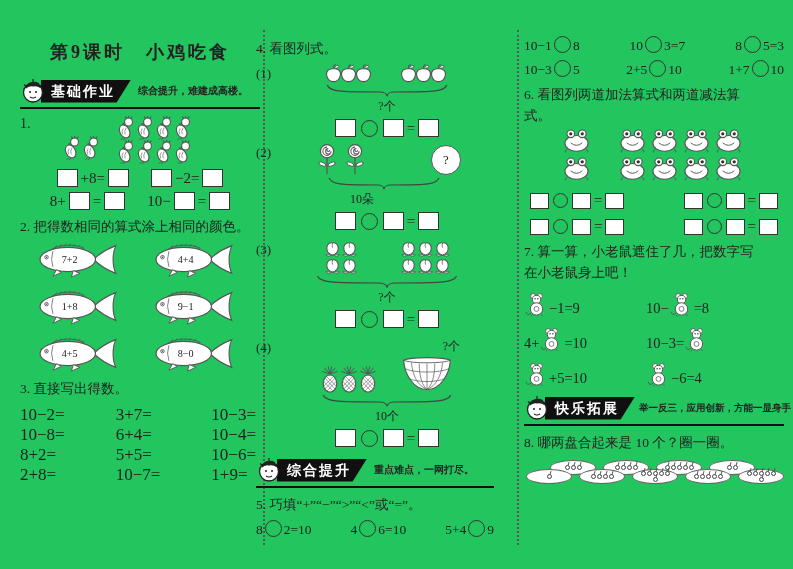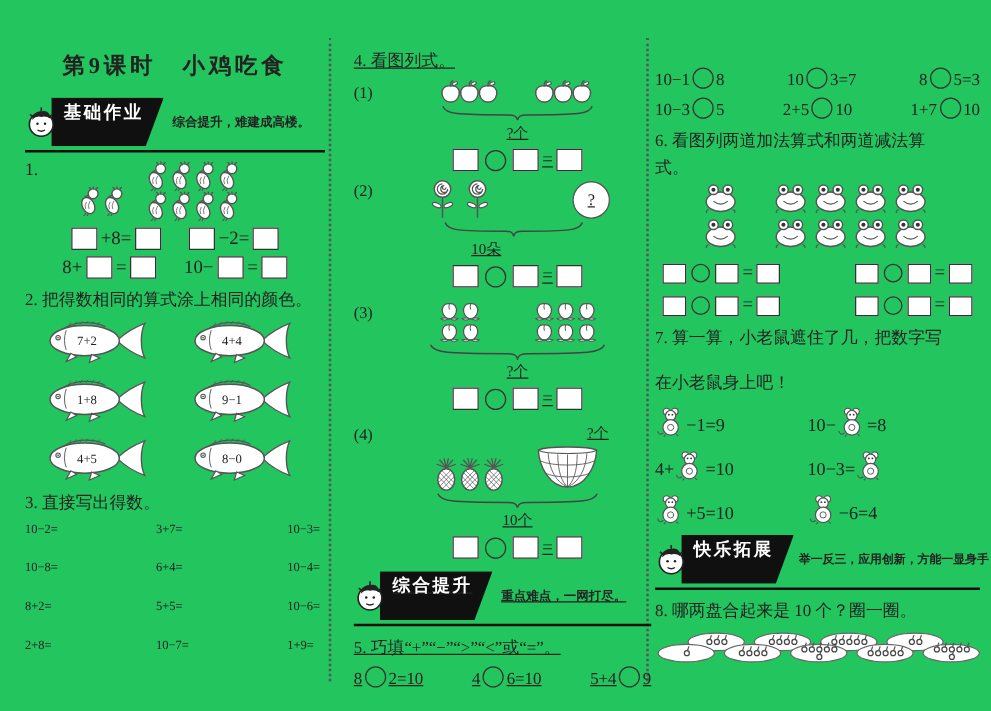--- a/index.html
+++ b/index.html
@@ -2,29 +2,29 @@
 <html><head>
 <meta charset="utf-8">
 <style>
   * { box-sizing: border-box; margin: 0; padding: 0; }
   html,body { width:793px; height:569px; overflow:hidden; background:#fff; }
   .page { position:relative; width:793px; height:569px; background:#22c55e; color:#222;
           font-family:"Liberation Serif","DejaVu Serif",serif; font-size:13.5px; }
   .vsep { position:absolute; top:30px; height:515px; border-left:2px dotted #4e5a58; width:0; }
   .col { position:absolute; top:0; }
   #col1 { left:20px;  width:240px; }
-  #col2 { left:283px; width:238px;text-decoration:underline; }
+  #col2 { left:256px; width:238px; }
   #col3 { left:524px; width:260px; }
 
   .title { margin-top:40px; text-align:center; font-size:18px; font-weight:bold; letter-spacing:3px; }
 
   .badge-row { display:flex; align-items:center; border-bottom:2px solid #111; padding-bottom:3px; }
   .mascot { width:26px; height:26px; flex:0 0 auto; margin-right:-5px; position:relative; z-index:1; }
   .banner { background:#101010; color:#fff; font-weight:bold; font-size:14px; letter-spacing:2px;
-            padding:3px 16px 18px 10px; clip-path:polygon(0 0,100% 0,84% 100%,0 100%); white-space:nowrap; }
+            padding:3px 16px 2px 10px; clip-path:polygon(0 0,100% 0,84% 100%,0 100%); white-space:nowrap; }
   .slogan { font-size:10px; font-weight:bold; margin-left:7px; white-space:nowrap; }
   .slogan.tiny { font-size:9.5px; margin-left:4px; letter-spacing:0; }
 
   .sq  { display:inline-block; width:21px; height:18px; border:1.4px solid #333; background:#fff; }
   .opc { display:inline-block; width:17px; height:17px; border:1.3px solid #333; border-radius:50%; vertical-align:-3px; margin:0 2px; }
   .gapw { display:inline-block; width:16px; }
   .eqs { font-size:15px; }
 
   .ex1 { position:relative; margin-top:7px; }
   .ex1 .num { position:absolute; left:0; top:0; font-size:14px; }
@@ -33,21 +33,21 @@
   .grp-l { display:flex; margin:0 16px 4px 0; }
   .grp-r .crow { display:flex; }
   .eqrow { display:flex; justify-content:center; align-items:center; gap:3px; font-size:15px; margin-top:5px; }
 
   .prompt { margin-top:8px; font-size:13.5px; }
   .fishgrid { display:grid; grid-template-columns:1fr 1fr; gap:10px 6px; margin:5px 0 0 14px; }
   .fish { width:86px; height:37px; }
   .fish text { font-size:11px; fill:#222; font-family:inherit; }
 
   .grid3 { display:grid; grid-template-columns:auto auto auto; justify-content:space-between;
-           row-gap:20px; font-size:10px; margin-top:7px; padding-right:4px; }
+           row-gap:0; font-size:17px; margin-top:7px; padding-right:4px; }
 
   .part { position:relative; padding-left:24px; }
   .plabel { position:absolute; left:0; top:2px; font-size:13px; }
   .fruitrow { display:flex; align-items:flex-end; justify-content:center; }
   .apple { width:17px; height:19px; margin-left:-2px; }
   .rose { width:22px; height:33px; margin:0 3px; }
   .peach { width:17px; height:17px; }
   .pine { width:20px; height:27px; margin-left:-1px; }
   .basket { width:54px; height:38px; }
   .qcircle { width:30px; height:30px; border:1.2px solid #555; border-radius:50%;
@@ -459,21 +459,21 @@
 
     <div class="prompt">5. 巧填“+”“−”“&gt;”“&lt;”或“=”。</div>
     <div class="oprow mt6">
       <span><span>8</span><span class="opc"></span><span>2=10</span></span>
       <span><span>4</span><span class="opc"></span><span>6=10</span></span>
       <span><span>5+4</span><span class="opc"></span><span>9</span></span>
     </div>
   </div>
 
   <div class="col" id="col3">
-    <div class="oprow" style="margin-top:54px">
+    <div class="oprow" style="margin-top:36px">
       <span><span>10−1</span><span class="opc"></span><span>8</span></span>
       <span><span>10</span><span class="opc"></span><span>3=7</span></span>
       <span><span>8</span><span class="opc"></span><span>5=3</span></span>
     </div>
     <div class="oprow mt6">
       <span><span>10−3</span><span class="opc"></span><span>5</span></span>
       <span><span>2+5</span><span class="opc"></span><span>10</span></span>
       <span><span>1+7</span><span class="opc"></span><span>10</span></span>
     </div>
 
@@ -552,21 +552,21 @@
       <span class="eqset sm">
           <span class="sq"></span>
           <span class="opc"></span>
           <span class="sq"></span>
           <span class="eqs">=</span>
           <span class="sq"></span>
         </span>
     </div>
 
     <div class="prompt">7. 算一算，小老鼠遮住了几，把数字写</div>
-    <div class="prompt" style="margin-top:18px">在小老鼠身上吧！</div>
+    <div class="prompt" style="margin-top:3px">在小老鼠身上吧！</div>
 
     <div class="mrow">
       <span class="m-eq">
           <span></span>
           <svg class="mouse">
             <use href="#mouse"></use>
           </svg>
           <span>−1=9</span>
         </span>
       <span class="m-eq">

